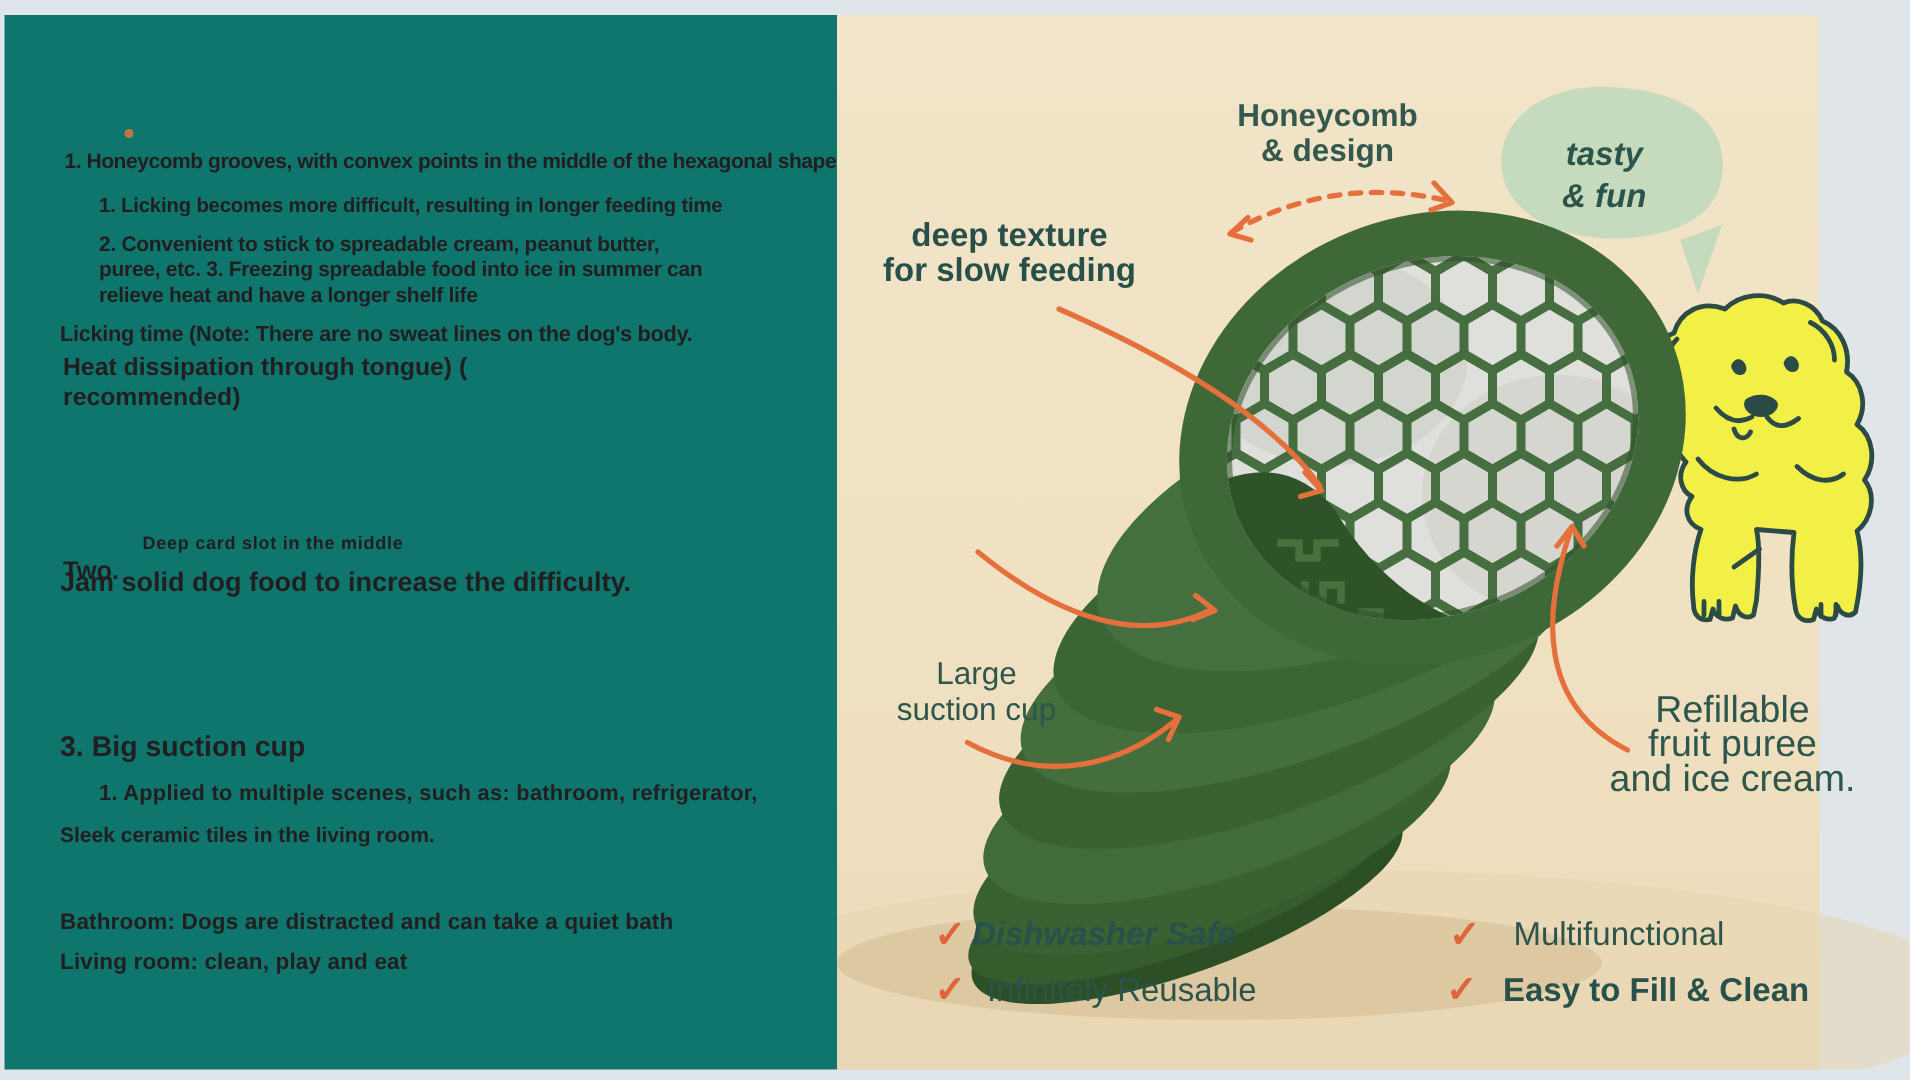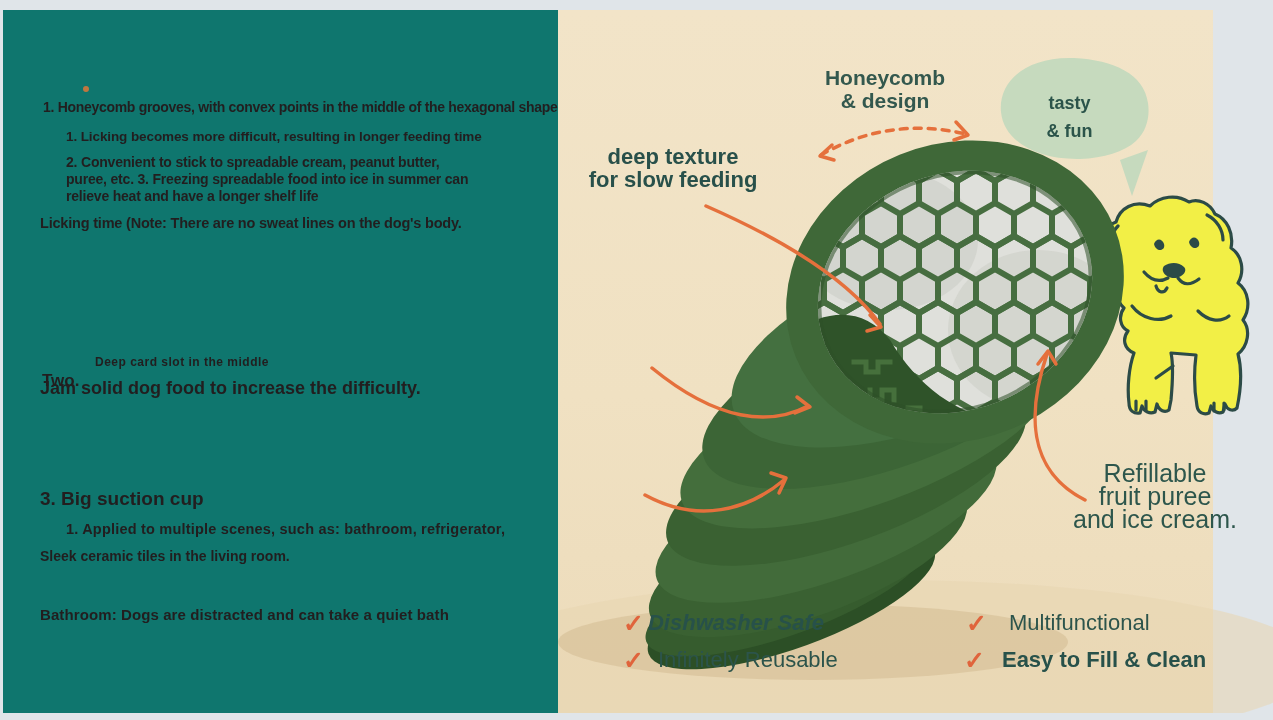--- a/index.html
+++ b/index.html
@@ -21,21 +21,21 @@
   #lp-two{left:39px;top:341px;font-size:17px;}
   #lp-two-sub{position:absolute;left:53px;top:4px;font-size:12px;letter-spacing:0.5px;white-space:nowrap;}
   #lp-jam{left:37px;top:368px;font-size:18px;}
   #lp-s3h{left:37px;top:478px;font-size:19px;}
   #lp-s3i1{left:63px;top:511px;font-size:14.5px;letter-spacing:0.2px;}
   #lp-s3i2{left:37px;top:538px;font-size:14px;}
   #lp-bath{left:37px;top:596px;font-size:15px;letter-spacing:0.1px;}
   #lp-living{left:37px;top:623px;font-size:15px;letter-spacing:0.1px;}
   .rp-label{position:absolute;text-align:center;white-space:pre-line;color:#2d564c;}
   #rl-honeycomb{left:227px;top:56px;width:200px;font-size:21px;line-height:23px;font-weight:bold;color:#33584e;}
-  #rl-bubble{left:449px;top:79px;width:125px;font-size:18px;line-height:28px;font-weight:bold;color:#2b544a;}
+  #rl-bubble{left:449px;top:79px;width:125px;font-size:22px;line-height:28px;font-style:italic;font-weight:bold;color:#2b544a;}
   #rl-deep{left:5px;top:135px;width:220px;font-size:22px;line-height:23px;font-weight:bold;color:#28504a;}
   #rl-food{left:-6px;top:300px;width:200px;font-size:21px;line-height:23px;}
   #rl-suction{left:-7px;top:428px;width:200px;font-size:21px;line-height:24px;}
   #rl-refill{left:487px;top:452px;width:220px;font-size:25px;line-height:23px;}
   .feature{position:absolute;display:flex;align-items:center;color:#2c544b;font-size:22px;}
   .feature .check{color:#e0643c;font-size:25px;font-weight:bold;line-height:1;}
   .feature .flabel{white-space:nowrap;}
   .feature.bold .flabel{font-weight:bold;color:#27514a;}
   #f1{left:65px;top:600px;}  #f1 .flabel{margin-left:4px;font-style:italic;}
   #f2{left:65px;top:637px;}  #f2 .flabel{margin-left:14px;}
@@ -47,29 +47,32 @@
 <body>
 
 <div id="left-panel" class="panel">
   <div id="lp-dot"></div>
   <div class="lp" id="lp-h1">1. Honeycomb grooves, with convex points in the middle of the hexagonal shape</div>
   <div class="lp" id="lp-i1">1. Licking becomes more difficult, resulting in longer feeding time</div>
   <div class="lp" id="lp-i2">2. Convenient to stick to spreadable cream, peanut butter,
 puree, etc. 3. Freezing spreadable food into ice in summer can
 relieve heat and have a longer shelf life</div>
   <div class="lp" id="lp-note">Licking time (Note: There are no sweat lines on the dog's body.</div>
+  <div class="lp" id="lp-note2">Heat dissipation through tongue) (
+recommended)</div>
   <div class="lp" id="lp-two">
     <span>Two.</span>
     <span id="lp-two-sub">Deep card slot in the middle</span>
   </div>
   <div class="lp" id="lp-jam">Jam solid dog food to increase the difficulty.</div>
   <div class="lp" id="lp-s3h">3. Big suction cup</div>
   <div class="lp" id="lp-s3i1">1. Applied to multiple scenes, such as: bathroom, refrigerator,</div>
   <div class="lp" id="lp-bath">Bathroom: Dogs are distracted and can take a quiet bath</div>
   <div class="lp" id="lp-s3i2">Sleek ceramic tiles in the living room.</div>
+  <div class="lp" id="lp-living">Living room: clean, play and eat</div>
 </div>
 
 <div id="right-panel" class="panel">
   <svg width="715" height="703" viewBox="0 0 715 703">
     <defs>
       <clipPath id="bowlClip">
         <ellipse cx="397" cy="282" rx="140" ry="118" transform="rotate(-22 397 282)"></ellipse>
       </clipPath>
       <pattern id="hexPattern" width="38" height="66" patternUnits="userSpaceOnUse">
         <g fill="none" stroke="#3f6838" stroke-width="6">
@@ -175,20 +178,22 @@
       <path d="M480,354 L490,341 L498,354"></path>
     </g>
   </svg>
 
   <div class="rp-label" id="rl-honeycomb">Honeycomb
 &amp; design</div>
   <div class="rp-label" id="rl-bubble">tasty
 &amp; fun</div>
   <div class="rp-label" id="rl-deep">deep texture
 for slow feeding</div>
+  <div class="rp-label" id="rl-suction">Large
+suction cup</div>
   <div class="rp-label" id="rl-refill">Refillable
 fruit puree
 and ice cream.</div>
 
   <div class="feature bold" id="f1">
     <span class="check">✓</span>
     <span class="flabel">Dishwasher Safe</span>
   </div>
   <div class="feature" id="f2">
     <span class="check">✓</span>

